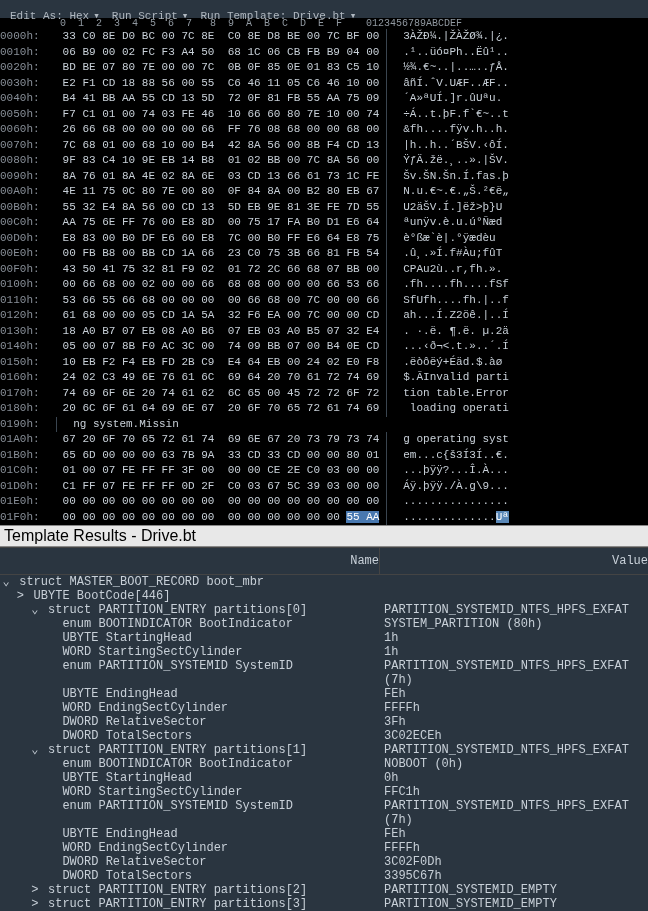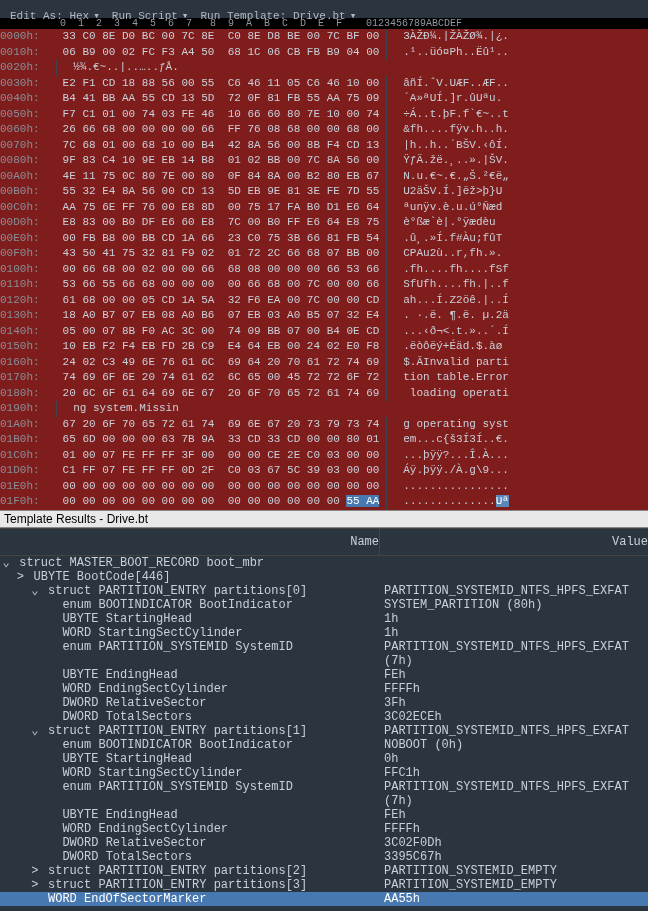--- a/index.html
+++ b/index.html
@@ -1,28 +1,28 @@
 <!DOCTYPE html>
 <html><head>
 <meta charset="utf-8">
 <style>
 *{margin:0;padding:0;box-sizing:border-box;font-family:'Courier New',monospace}
 body{background:#2a3540;color:#c8d0d8;font-size:11px;width:648px;overflow:hidden}
 .menubar{background:#2a3540;display:flex;padding:9px 4px;height:14px;font-size:11px;font-family:Arial,sans-serif}
 .menu-item{padding:0 6px;color:#b0b8c0;cursor:pointer}
 .menu-item span{display:inline-block;margin-right:4px}
 .hex-header{background:#000000;color:#9098a0;padding:0;font-size:10px;white-space:pre;letter-spacing:0}
-.hex-body{background:#7f1d1d;font-size:11px;line-height:15.5px}
+.hex-body{background:#000000;font-size:11px;line-height:15.5px}
 .hex-row{display:flex;white-space:pre}
 .offset{color:#888f98;width:56px;display:inline-block}
 .hexdata{color:#c8d0d8;display:inline-block}
 .ascii{color:#c8d0d8;padding-left:3px;display:inline-block;border-left:1px solid #3a4550}
 .sel{background:#4878b0;color:#fff}
 .sel2{background:#5a88b8;color:#fff}
-.pane-title{background:#e8e8e8;color:#000;font-family:'SimSun','MS Sans Serif',sans-serif;font-size:12px;padding:1px 4px;border-top:1px solid #888;border-bottom:1px solid #888}
+.pane-title{background:#e8e8e8;color:#000;font-family:'SimSun','MS Sans Serif',sans-serif;font-size:16px;padding:1px 4px;border-top:1px solid #888;border-bottom:1px solid #888}
 .tree-header{background:#2a3540;color:#c8d0d8;display:flex;border-top:1px solid #444;border-bottom:1px solid #444;font-family:'SimSun',sans-serif;font-size:12px}
 .tree-header .col{text-align:right;padding:6px 0}
 .tree-header .name-col{width:380px;border-right:1px solid #444}
 .tree-header .val-col{flex:1}
 .tree-body{background:#2a3540;font-family:'Courier New',monospace;font-size:12px;line-height:14px}
 .tree-row{display:flex;cursor:pointer}
 .tree-row.highlighted{background:#4878b0;color:#fff}
 .tree-name{width:380px;white-space:pre;overflow:hidden}
 .tree-val{flex:1;padding-left:4px}
 .exp{display:inline-block;width:12px;text-align:center;cursor:pointer}
@@ -34,27 +34,28 @@
   <div class="menu-item"><span>Edit As: Hex</span>▾</div>
   <div class="menu-item"><span>Run Script</span>▾</div>
   <div class="menu-item"><span>Run Template: Drive.bt</span>▾</div>
 </div>
 
 <div class="hex-header">          0  1  2  3  4  5  6  7   8  9  A  B  C  D  E  F    0123456789ABCDEF</div>
 
 <div class="hex-body" id="hexbody">
     <div class="hex-row"><span class="offset">0000h:</span><span class="hexdata"> 33 C0 8E D0 BC 00 7C 8E  C0 8E D8 BE 00 7C BF 00 </span><span class="ascii">  3ÀŽÐ¼.|ŽÀŽØ¾.|¿.</span></div>
     <div class="hex-row"><span class="offset">0010h:</span><span class="hexdata"> 06 B9 00 02 FC F3 A4 50  68 1C 06 CB FB B9 04 00 </span><span class="ascii">  .¹..üó¤Ph..Ëû¹..</span></div>
-    <div class="hex-row"><span class="offset">0020h:</span><span class="ascii">  ½¾.€~..|..…..ƒÅ.</span></div>
+    <div class="hex-row"><span class="offset">0020h:</span><span class="hexdata"> BD BE 07 80 7E 00 00 7C  0B 0F 85 0E 01 83 C5 10 </span><span class="ascii">  ½¾.€~..|..…..ƒÅ.</span></div>
     <div class="hex-row"><span class="offset">0030h:</span><span class="hexdata"> E2 F1 CD 18 88 56 00 55  C6 46 11 05 C6 46 10 00 </span><span class="ascii">  âñÍ.ˆV.UÆF..ÆF..</span></div>
     <div class="hex-row"><span class="offset">0040h:</span><span class="hexdata"> B4 41 BB AA 55 CD 13 5D  72 0F 81 FB 55 AA 75 09 </span><span class="ascii">  ´A»ªUÍ.]r.ûUªu.</span></div>
     <div class="hex-row"><span class="offset">0050h:</span><span class="hexdata"> F7 C1 01 00 74 03 FE 46  10 66 60 80 7E 10 00 74 </span><span class="ascii">  ÷Á..t.þF.f`€~..t</span></div>
     <div class="hex-row"><span class="offset">0060h:</span><span class="hexdata"> 26 66 68 00 00 00 00 66  FF 76 08 68 00 00 68 00 </span><span class="ascii">  &amp;fh....fÿv.h..h.</span></div>
     <div class="hex-row"><span class="offset">0070h:</span><span class="hexdata"> 7C 68 01 00 68 10 00 B4  42 8A 56 00 8B F4 CD 13 </span><span class="ascii">  |h..h..´BŠV.‹ôÍ.</span></div>
     <div class="hex-row"><span class="offset">0080h:</span><span class="hexdata"> 9F 83 C4 10 9E EB 14 B8  01 02 BB 00 7C 8A 56 00 </span><span class="ascii">  ŸƒÄ.žë.¸..».|ŠV.</span></div>
+    <div class="hex-row"><span class="offset">0090h:</span><span class="hexdata"> 8A 76 01 8A 4E 02 8A 6E  03 CD 13 66 61 73 1C FE </span><span class="ascii">  Šv.ŠN.Šn.Í.fas.þ</span></div>
     <div class="hex-row"><span class="offset">00A0h:</span><span class="hexdata"> 4E 11 75 0C 80 7E 00 80  0F 84 8A 00 B2 80 EB 67 </span><span class="ascii">  N.u.€~.€.„Š.²€ë„</span></div>
     <div class="hex-row"><span class="offset">00B0h:</span><span class="hexdata"> 55 32 E4 8A 56 00 CD 13  5D EB 9E 81 3E FE 7D 55 </span><span class="ascii">  U2äŠV.Í.]ëž&gt;þ}U</span></div>
     <div class="hex-row"><span class="offset">00C0h:</span><span class="hexdata"> AA 75 6E FF 76 00 E8 8D  00 75 17 FA B0 D1 E6 64 </span><span class="ascii">  ªunÿv.è.u.ú°Ñæd</span></div>
     <div class="hex-row"><span class="offset">00D0h:</span><span class="hexdata"> E8 83 00 B0 DF E6 60 E8  7C 00 B0 FF E6 64 E8 75 </span><span class="ascii">  è°ßæ`è|.°ÿædèu</span></div>
     <div class="hex-row"><span class="offset">00E0h:</span><span class="hexdata"> 00 FB B8 00 BB CD 1A 66  23 C0 75 3B 66 81 FB 54 </span><span class="ascii">  .û¸.»Í.f#Àu;fûT</span></div>
     <div class="hex-row"><span class="offset">00F0h:</span><span class="hexdata"> 43 50 41 75 32 81 F9 02  01 72 2C 66 68 07 BB 00 </span><span class="ascii">  CPAu2ù..r,fh.».</span></div>
     <div class="hex-row"><span class="offset">0100h:</span><span class="hexdata"> 00 66 68 00 02 00 00 66  68 08 00 00 00 66 53 66 </span><span class="ascii">  .fh....fh....fSf</span></div>
     <div class="hex-row"><span class="offset">0110h:</span><span class="hexdata"> 53 66 55 66 68 00 00 00  00 66 68 00 7C 00 00 66 </span><span class="ascii">  SfUfh....fh.|..f</span></div>
     <div class="hex-row"><span class="offset">0120h:</span><span class="hexdata"> 61 68 00 00 05 CD 1A 5A  32 F6 EA 00 7C 00 00 CD </span><span class="ascii">  ah...Í.Z2öê.|..Í</span></div>
     <div class="hex-row"><span class="offset">0130h:</span><span class="hexdata"> 18 A0 B7 07 EB 08 A0 B6  07 EB 03 A0 B5 07 32 E4 </span><span class="ascii">  . ·.ë. ¶.ë. µ.2ä</span></div>

